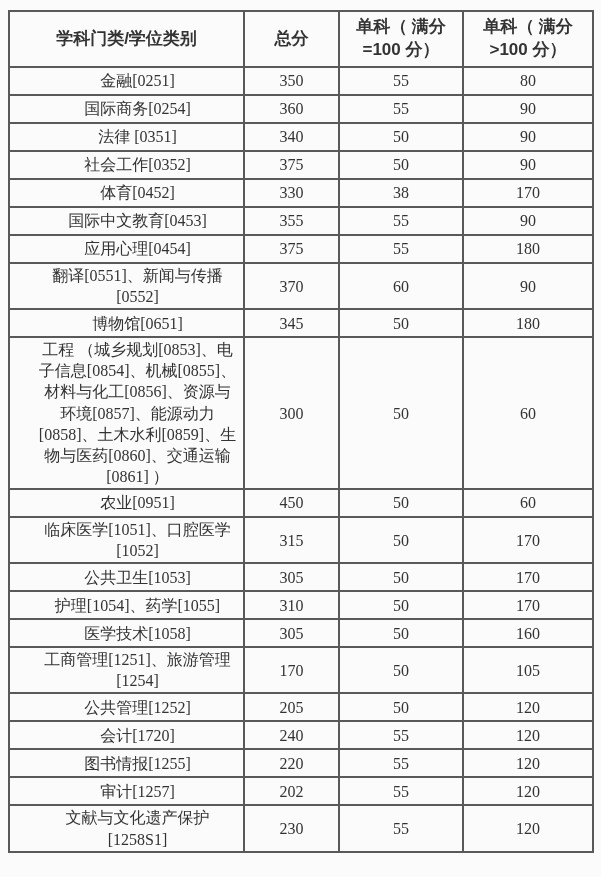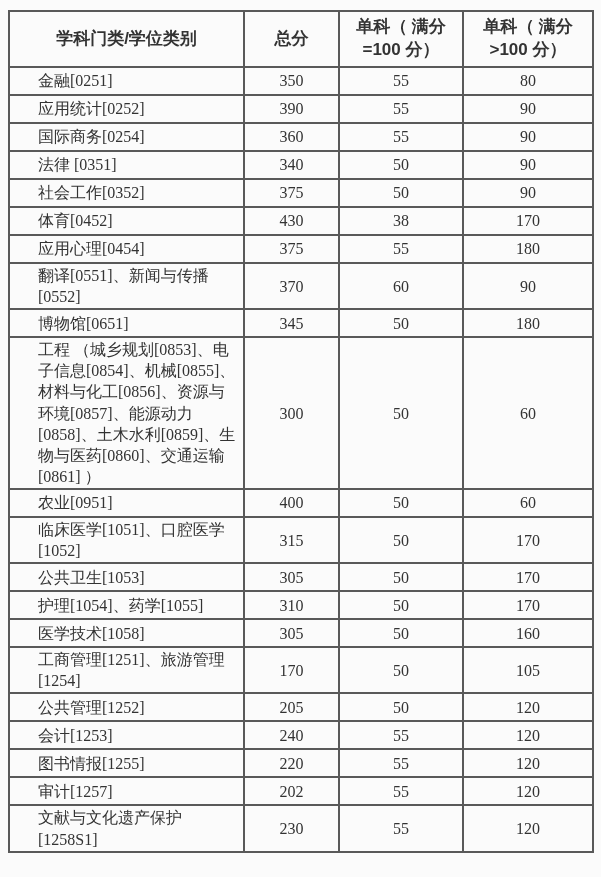--- a/index.html
+++ b/index.html
@@ -39,21 +39,21 @@
     height: 46px;
   }
   .score-table td {
     font-family: "Liberation Serif", serif;
     font-size: 16px;
     line-height: 1.32;
     height: 24px;
     padding: 1px 6px;
   }
   .score-table td.cat {
-    text-align: left;
+    text-align: center;
     padding-left: 28px;
   }
   .score-table td.num {
     text-align: center;
   }
   col.c-cat   { width: 235px; }
   col.c-total { width: 95px; }
   col.c-eq100 { width: 124px; }
   col.c-gt100 { width: 130px; }
 </style>
@@ -77,48 +77,48 @@
       </tr>
     </thead>
     <tbody>
         <tr>
           <td class="cat">金融[0251]</td>
           <td class="num">350</td>
           <td class="num">55</td>
           <td class="num">80</td>
         </tr>
         <tr>
-          <td class="cat">应用统计[0252]</td>
-          <td class="num">390</td>
-          <td class="num">55</td>
-          <td class="num">90</td>
-        </tr>
-        <tr>
           <td class="cat">国际商务[0254]</td>
           <td class="num">360</td>
           <td class="num">55</td>
           <td class="num">90</td>
         </tr>
         <tr>
           <td class="cat">法律 [0351]</td>
           <td class="num">340</td>
           <td class="num">50</td>
           <td class="num">90</td>
         </tr>
         <tr>
           <td class="cat">社会工作[0352]</td>
           <td class="num">375</td>
           <td class="num">50</td>
           <td class="num">90</td>
         </tr>
         <tr>
           <td class="cat">体育[0452]</td>
-          <td class="num">430</td>
+          <td class="num">330</td>
           <td class="num">38</td>
           <td class="num">170</td>
+        </tr>
+        <tr>
+          <td class="cat">国际中文教育[0453]</td>
+          <td class="num">355</td>
+          <td class="num">55</td>
+          <td class="num">90</td>
         </tr>
         <tr>
           <td class="cat">应用心理[0454]</td>
           <td class="num">375</td>
           <td class="num">55</td>
           <td class="num">180</td>
         </tr>
         <tr>
           <td class="cat">翻译[0551]、新闻与传播[0552]</td>
           <td class="num">370</td>
@@ -132,21 +132,21 @@
           <td class="num">180</td>
         </tr>
         <tr>
           <td class="cat">工程 （城乡规划[0853]、电子信息[0854]、机械[0855]、材料与化工[0856]、资源与环境[0857]、能源动力[0858]、土木水利[0859]、生物与医药[0860]、交通运输[0861] ）</td>
           <td class="num">300</td>
           <td class="num">50</td>
           <td class="num">60</td>
         </tr>
         <tr>
           <td class="cat">农业[0951]</td>
-          <td class="num">400</td>
+          <td class="num">450</td>
           <td class="num">50</td>
           <td class="num">60</td>
         </tr>
         <tr>
           <td class="cat">临床医学[1051]、口腔医学[1052]</td>
           <td class="num">315</td>
           <td class="num">50</td>
           <td class="num">170</td>
         </tr>
         <tr>
@@ -173,21 +173,21 @@
           <td class="num">50</td>
           <td class="num">105</td>
         </tr>
         <tr>
           <td class="cat">公共管理[1252]</td>
           <td class="num">205</td>
           <td class="num">50</td>
           <td class="num">120</td>
         </tr>
         <tr>
-          <td class="cat">会计[1253]</td>
+          <td class="cat">会计[1720]</td>
           <td class="num">240</td>
           <td class="num">55</td>
           <td class="num">120</td>
         </tr>
         <tr>
           <td class="cat">图书情报[1255]</td>
           <td class="num">220</td>
           <td class="num">55</td>
           <td class="num">120</td>
         </tr>

